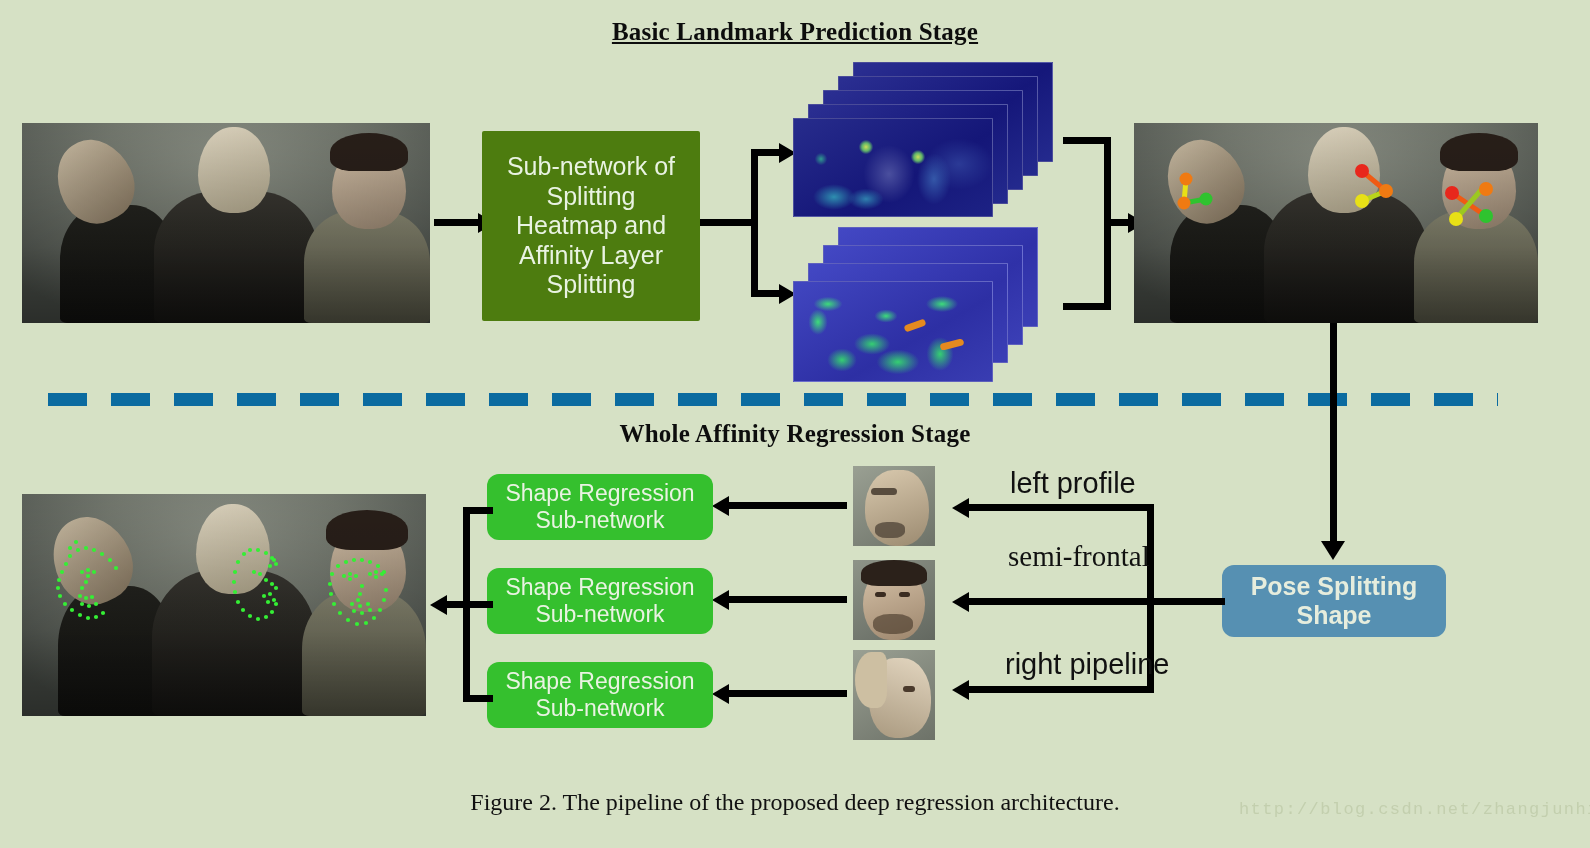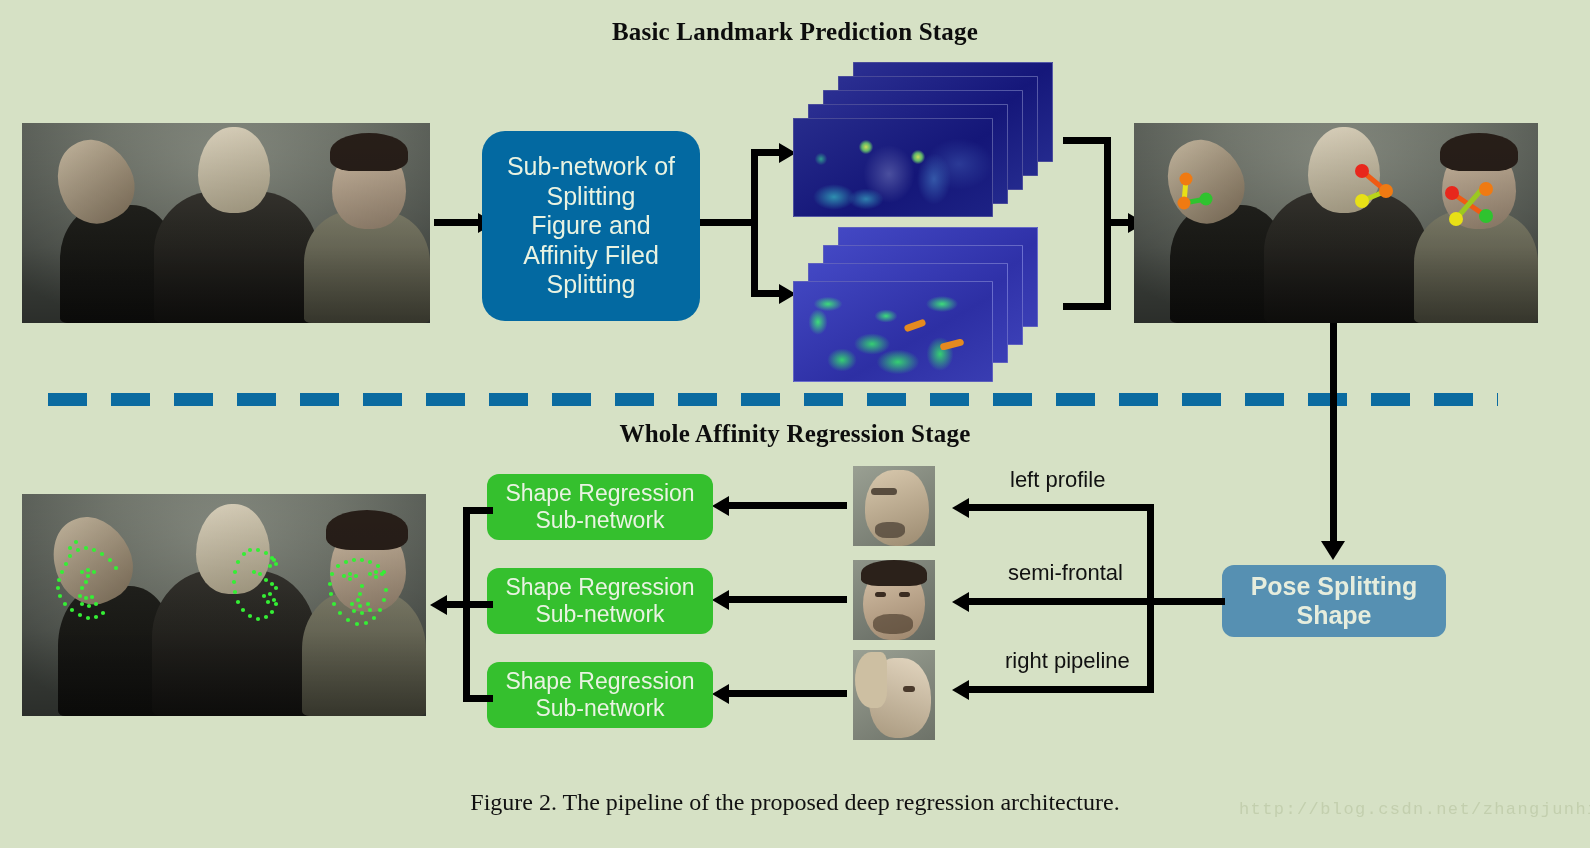--- a/index.html
+++ b/index.html
@@ -13,21 +13,21 @@
   .stage-title{
     position:absolute;
     width:100%;
     text-align:center;
     font-family:"Liberation Serif",serif;
     font-weight:bold;
     font-size:25px;
     color:#0d0d0d;
     letter-spacing:.2px;
   }
-  #title-basic{top:18px;}
+  #title-basic{top:18px;text-decoration:underline;}
   #title-whole{top:420px;}
 
   
   .photo{
     position:absolute;
     overflow:hidden;
     background:#6e736b;
   }
   .photo .bg{
     position:absolute;inset:0;
@@ -57,23 +57,23 @@
     position:absolute;
     display:flex;align-items:center;justify-content:center;
     text-align:center;
     color:#e9f3e2;
     border-radius:12px;
     line-height:1.18;
     box-sizing:border-box;
     padding:4px 6px;
   }
   #box-subnetwork{
-    background:#0369a1;
+    background:#4d7c0f;
     font-size:25px;
-    border-radius:23px;
+    border-radius:2px;
   }
   .box-srn{
     background:#35c02e;
     font-size:23px;
   }
   #box-pose{
     background:#5690b2;
     font-size:25px;
     font-weight:bold;
     color:#e6eddd;
@@ -88,21 +88,21 @@
 
   
   #divider{
     position:absolute;
     left:48px;top:393px;width:1450px;height:13px;
     background:repeating-linear-gradient(90deg,#0b6ba0 0 39px,rgba(0,0,0,0) 39px 63px);
   }
 
   .flabel{
     position:absolute;
-    font-size:22px;color:#111;
+    font-size:29px;color:#111;
     white-space:nowrap;
   }
 
   .crop{position:absolute;overflow:hidden;background:#7d8279;}
 
   #caption{
     position:absolute;
     left:0;top:789px;width:100%;
     text-align:center;
     font-family:"Liberation Serif",serif;
@@ -144,22 +144,22 @@
   <div class="vig"></div>
 </div>
 
 <div class="seg" style="left:434px;top:219px;width:48px;height:7px;"></div>
 <div class="arrow arr-r" style="left:478px;top:213px;"></div>
 
 <div class="box" id="box-subnetwork" style="left:482px;top:131px;width:218px;height:190px;">
   <span style="display:block;">
     <span>Sub-network of</span><br>
     <span>Splitting</span><br>
-    <span>Figure and</span><br>
-    <span>Affinity Filed</span><br>
+    <span>Heatmap and</span><br>
+    <span>Affinity Layer</span><br>
     <span>Splitting</span>
   </span>
 </div>
 
 <div class="seg" style="left:700px;top:219px;width:58px;height:7px;"></div>
 <div class="seg" style="left:751px;top:149px;width:7px;height:148px;"></div>
 <div class="seg" style="left:751px;top:149px;width:32px;height:7px;"></div>
 <div class="arrow arr-r" style="left:779px;top:143px;"></div>
 <div class="seg" style="left:751px;top:290px;width:32px;height:7px;"></div>
 <div class="arrow arr-r" style="left:779px;top:284px;"></div>
@@ -265,21 +265,21 @@
 <div class="seg" style="left:968px;top:504px;width:186px;height:7px;"></div>
 <div class="arrow arr-l" style="left:952px;top:498px;"></div>
 
 <div class="seg" style="left:968px;top:598px;width:186px;height:7px;"></div>
 <div class="arrow arr-l" style="left:952px;top:592px;"></div>
 
 <div class="seg" style="left:968px;top:686px;width:186px;height:7px;"></div>
 <div class="arrow arr-l" style="left:952px;top:680px;"></div>
 
 <div class="flabel" style="left:1010px;top:467px;">left profile</div>
-<div class="flabel" style="left:1008px;top:560px;">semi-frontal</div>
+<div class="flabel" style="left:1008px;top:540px;font-family:Liberation Serif, serif;">semi-frontal</div>
 <div class="flabel" style="left:1005px;top:648px;">right pipeline</div>
 
 <div class="crop" style="left:853px;top:466px;width:82px;height:80px;">
   <div style="position:absolute;inset:0;background:linear-gradient(150deg,#9aa093,#6d7268);"></div>
   <div style="position:absolute;left:12px;top:4px;width:64px;height:76px;border-radius:44% 40% 42% 48%/50% 52% 46% 44%;background:linear-gradient(160deg,#d9c9ae,#9b8a70);"></div>
   <div style="position:absolute;left:18px;top:22px;width:26px;height:7px;border-radius:4px;background:#584c3e;"></div>
   <div style="position:absolute;left:22px;top:56px;width:30px;height:16px;border-radius:40%;background:#4c4236;opacity:.75;"></div>
 </div>
 
 <div class="crop" style="left:853px;top:560px;width:82px;height:80px;">

